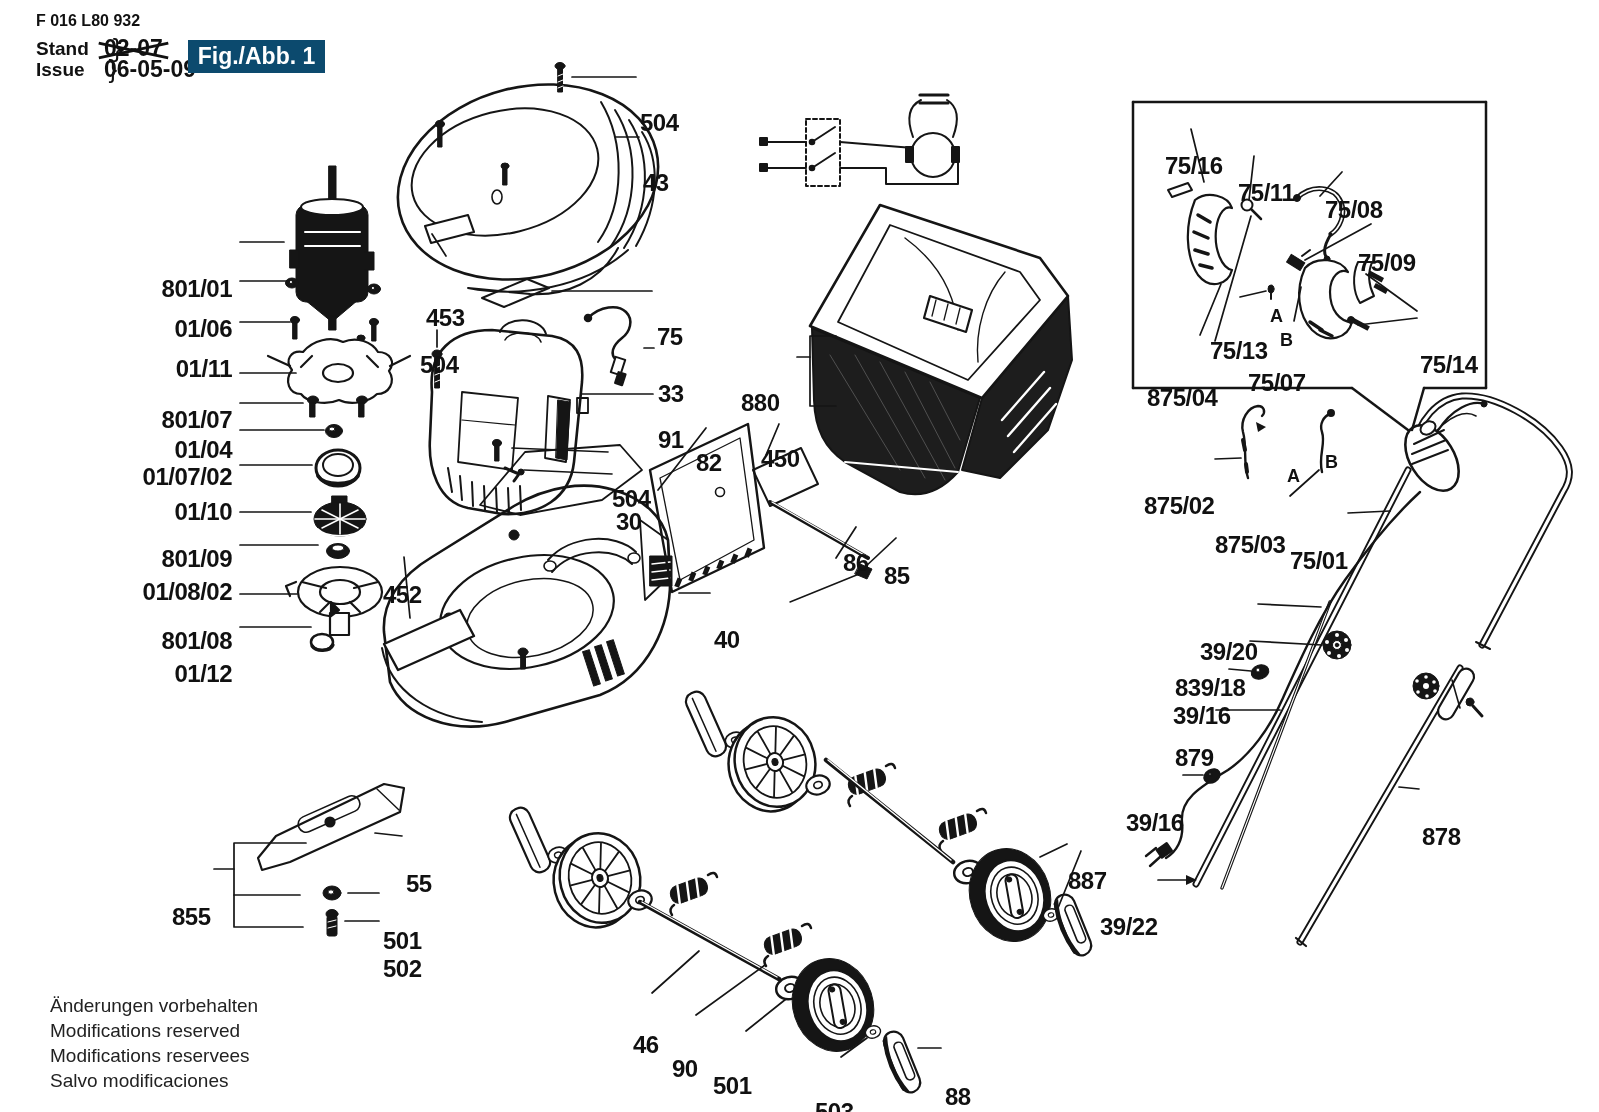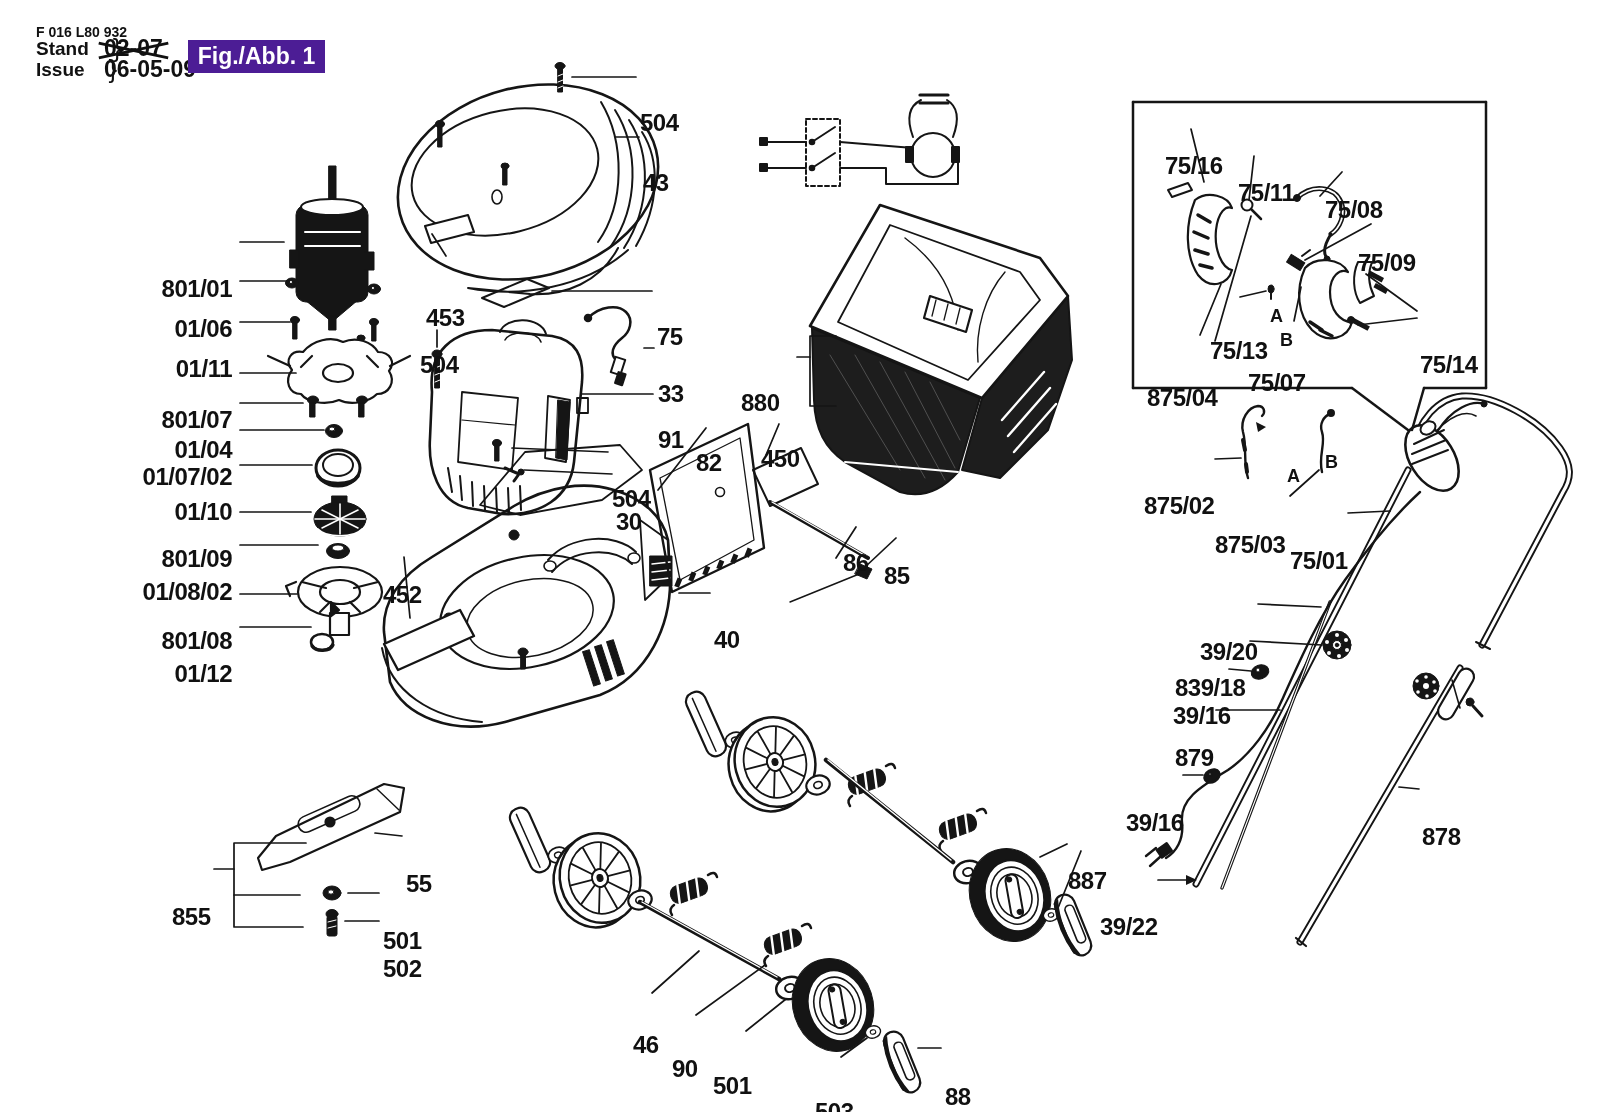--- a/index.html
+++ b/index.html
@@ -3,31 +3,31 @@
 <meta charset="utf-8">
 <style>
   html,body{margin:0;padding:0;background:#e8e8e8;}
   .page{position:relative;width:1599px;height:1112px;background:#fff;overflow:hidden;
         font-family:"Liberation Sans","DejaVu Sans",sans-serif;color:#111;}
   svg.art{position:absolute;left:0;top:0;}
   .lbl{position:absolute;font-weight:bold;font-size:24px;line-height:1;white-space:nowrap;
        letter-spacing:-0.5px;color:#111;margin-top:47px;}
   .lbl-r{width:172px;left:60px;text-align:right;}
   .sm{font-size:18px;}
-  .hdr{position:absolute;left:36px;top:24px;font-size:14px;font-weight:bold;letter-spacing:0;}
+  .hdr{position:absolute;left:36px;top:12px;font-size:16px;font-weight:bold;letter-spacing:0;}
   .stand{position:absolute;left:36px;top:38px;font-size:19px;font-weight:bold;line-height:21px;}
   .stand .row{display:flex;align-items:center;height:21px;gap:20px;}
   .brace{font-size:26px;font-weight:normal;margin-left:4px;}
   .dates{position:absolute;left:104px;top:38px;font-size:23px;font-weight:bold;line-height:21px;}
   .strike{position:relative;display:inline-block;}
   .strike::before,.strike::after{content:"";position:absolute;left:-6px;right:-6px;top:50%;
        height:2.5px;background:#111;}
   .strike::before{transform:rotate(12deg);}
   .strike::after{transform:rotate(-12deg);}
-  .figbox{position:absolute;left:188px;top:40px;width:137px;height:33px;background:#4c1d95;
+  .figbox{position:absolute;left:188px;top:40px;width:137px;height:33px;background:#0c4a6e;
        color:#fff;font-size:23px;font-weight:bold;display:flex;align-items:center;justify-content:center;}
   .foot{position:absolute;left:50px;top:993px;font-size:19px;line-height:25px;color:#222;}
 </style>
 </head>
 <body>
 
 <div class="page">
 
 <svg class="art" width="1599" height="1112" viewBox="0 0 1599 1112">
   <g stroke="#151515" fill="none" stroke-linecap="round" stroke-linejoin="round">
@@ -627,14 +627,20 @@
 <div class="lbl" style="left:1165px;top:107px">75/16</div>
 <div class="lbl" style="left:1238px;top:134px">75/11</div>
 <div class="lbl" style="left:1325px;top:151px">75/08</div>
 <div class="lbl" style="left:1358px;top:204px">75/09</div>
 <div class="lbl sm" style="left:1270px;top:260px">A</div>
 <div class="lbl sm" style="left:1280px;top:284px">B</div>
 <div class="lbl" style="left:1210px;top:292px">75/13</div>
 <div class="lbl" style="left:1248px;top:324px">75/07</div>
 <div class="lbl" style="left:1420px;top:306px">75/14</div>
 
-
+<div class="foot">
+  <div>Änderungen vorbehalten</div>
+  <div>Modifications reserved</div>
+  <div>Modifications reservees</div>
+  <div>Salvo modificaciones</div>
 </div>
 
+</div>
+
 </body></html>

